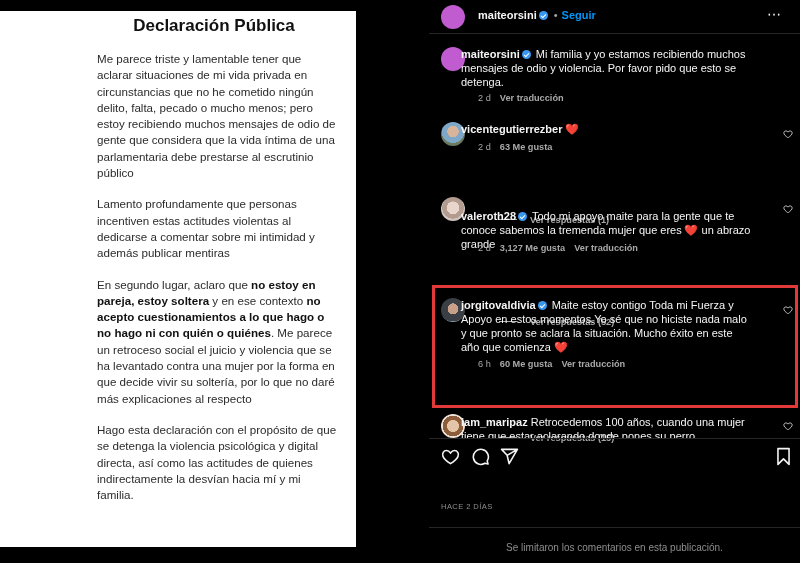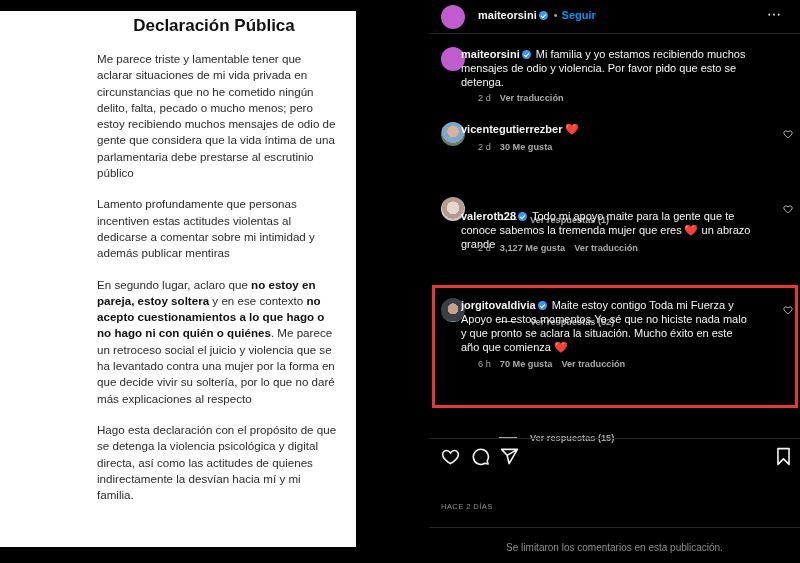--- a/index.html
+++ b/index.html
@@ -124,21 +124,21 @@
 
   <div class="comment" style="top:122px;">
     <div class="avatar photo1"></div>
     <div class="c-text" style="top:0;">
       <span class="uname">vicentegutierrezber</span> <span class="heart-emoji">❤️</span>
     </div>
     <svg class="heart-sm" style="top:7px;" viewBox="0 0 24 24">
         <path d="M12 21s-7.5-4.6-9.5-9.2C1 8.2 3.3 4.5 7 4.5c2 0 3.6 1.1 5 3 1.4-1.9 3-3 5-3 3.7 0 6 3.7 4.5 7.3C19.5 16.4 12 21 12 21z" fill="none" stroke="#dbdbdb" stroke-width="2"></path>
       </svg>
     <div class="c-meta" style="top:20px;">
-      <span class="t">2 d</span><span>30 Me gusta</span>
+      <span class="t">2 d</span><span>63 Me gusta</span>
     </div>
     <div class="replies" style="top:45px;"><span class="line"></span><span>Ver respuestas (1)</span></div>
   </div>
 
   <div class="comment" style="top:197px;">
     <div class="avatar photo2"></div>
     <div class="c-text" style="top:0;margin-top:12px;">
       <span class="uname">valeroth28</span><span class="verified"></span> <span>Todo mi apoyo maite para la gente que te conoce sabemos la tremenda mujer que eres </span><span class="heart-emoji">❤️</span><span> un abrazo grande</span>
     </div>
     <svg class="heart-sm" style="top:7px;" viewBox="0 0 24 24">
@@ -154,25 +154,34 @@
 
   <div class="comment" style="top:298px;">
     <div class="avatar photo3"></div>
     <div class="c-text" style="top:0;">
       <span class="uname">jorgitovaldivia</span><span class="verified"></span> <span>Maite estoy contigo Toda mi Fuerza y Apoyo en estos momentos.Yo sé que no hiciste nada malo y que pronto se aclara la situación. Mucho éxito en este año que comienza </span><span class="heart-emoji">❤️</span>
     </div>
     <svg class="heart-sm" style="top:7px;" viewBox="0 0 24 24">
         <path d="M12 21s-7.5-4.6-9.5-9.2C1 8.2 3.3 4.5 7 4.5c2 0 3.6 1.1 5 3 1.4-1.9 3-3 5-3 3.7 0 6 3.7 4.5 7.3C19.5 16.4 12 21 12 21z" fill="none" stroke="#dbdbdb" stroke-width="2"></path>
       </svg>
     <div class="c-meta" style="top:61px;">
-      <span class="t">6 h</span><span>70 Me gusta</span><span>Ver traducción</span>
+      <span class="t">6 h</span><span>60 Me gusta</span><span>Ver traducción</span>
     </div>
     <div class="replies" style="top:87px;"><span class="line"></span><span>Ver respuestas (15)</span></div>
   </div>
 
+  <div class="clip-comment">
+    <div class="avatar photo4" style="left:12px; top:4px;"></div>
+    <div class="c-text" style="top:5px;">
+      <span class="uname">iam_maripaz</span> <span>Retrocedemos 100 años, cuando una mujer tiene que estar aclarando donde pones su perro...</span>
+    </div>
+    <svg class="heart-sm" style="top:11px;" viewBox="0 0 24 24">
+        <path d="M12 21s-7.5-4.6-9.5-9.2C1 8.2 3.3 4.5 7 4.5c2 0 3.6 1.1 5 3 1.4-1.9 3-3 5-3 3.7 0 6 3.7 4.5 7.3C19.5 16.4 12 21 12 21z" fill="none" stroke="#dbdbdb" stroke-width="2"></path>
+      </svg>
+  </div>
   <div class="footer-top"></div>
 
   <div class="actions">
     <svg style="left:12px;" width="19" height="19" viewBox="0 0 24 24">
         <path d="M12 21s-7.5-4.6-9.5-9.2C1 8.2 3.3 4.5 7 4.5c2 0 3.6 1.1 5 3 1.4-1.9 3-3 5-3 3.7 0 6 3.7 4.5 7.3C19.5 16.4 12 21 12 21z" fill="none" stroke="#f5f5f5" stroke-width="2"></path>
       </svg>
     <svg style="left:42px;" width="19" height="19" viewBox="0 0 24 24">
         <path d="M20.5 17.5A9.5 9.5 0 1 0 17.5 20.5L21.5 21.5z" fill="none" stroke="#f5f5f5" stroke-width="2" stroke-linejoin="round"></path>
       </svg>
     <svg style="left:71px;" width="19" height="19" viewBox="0 0 24 24">

